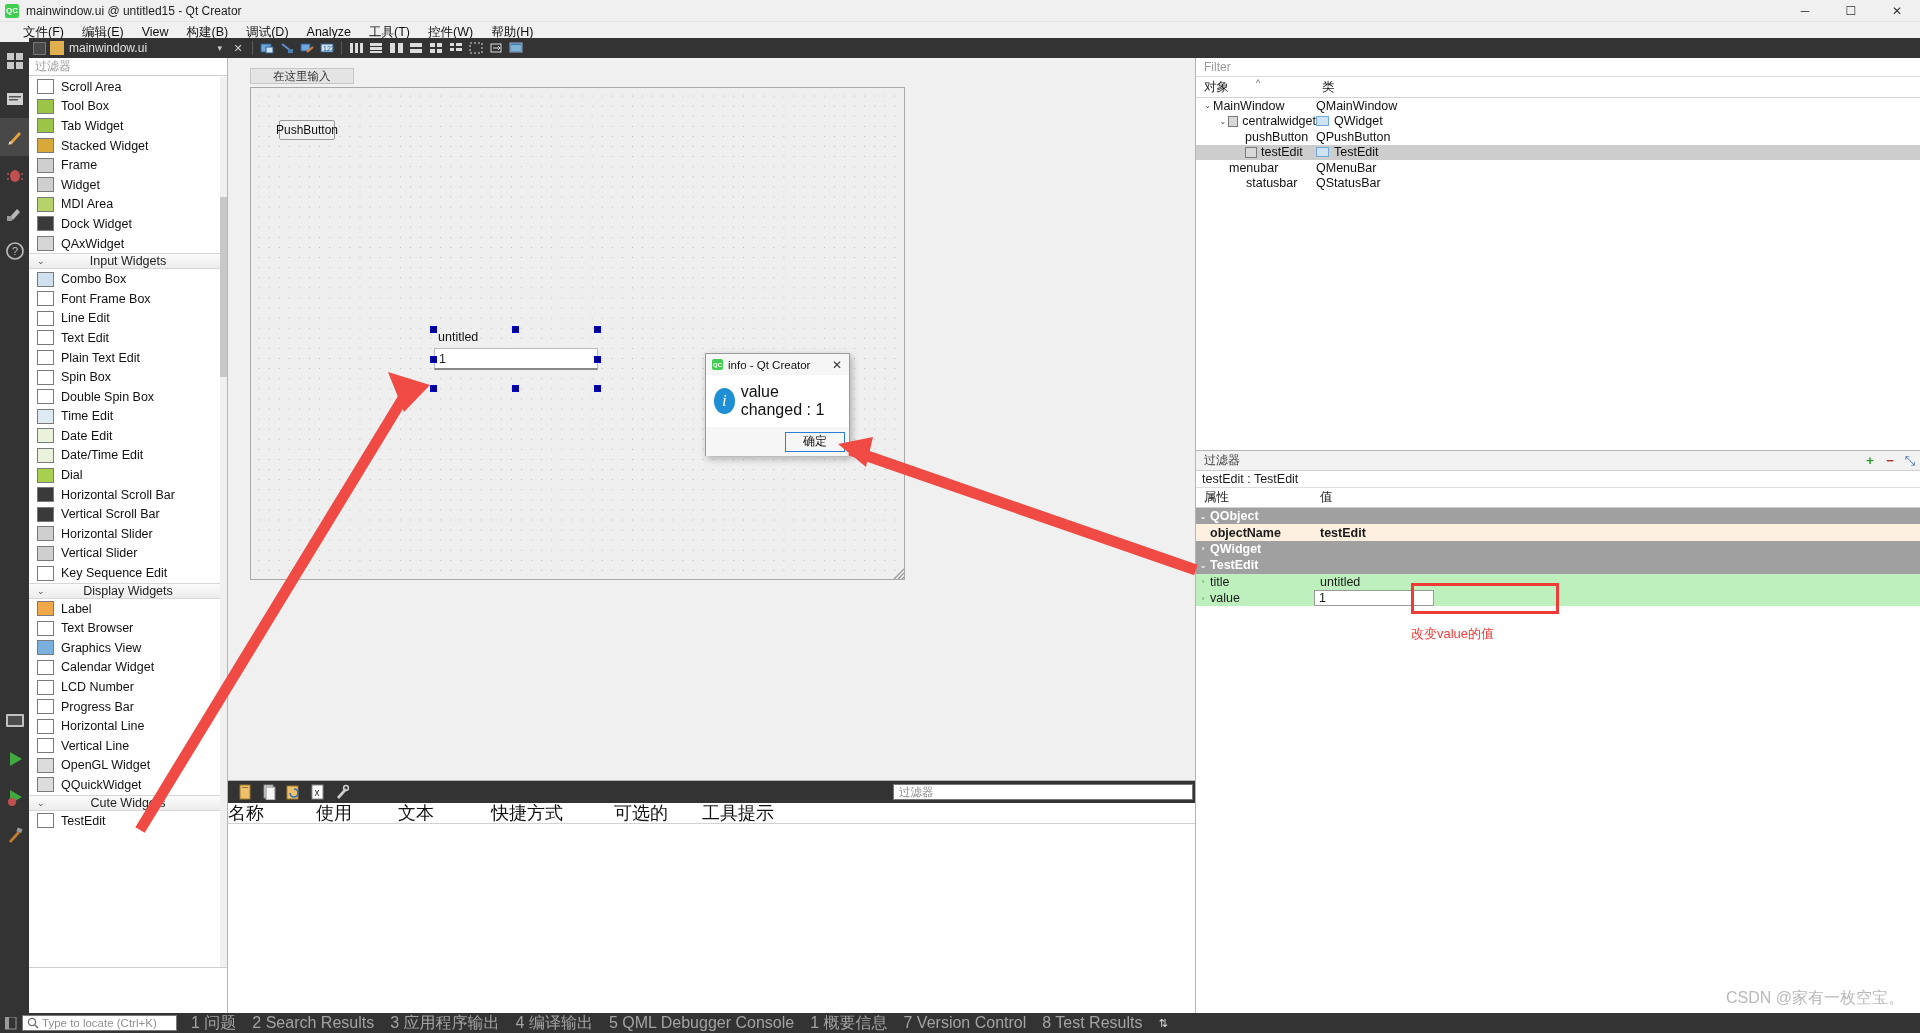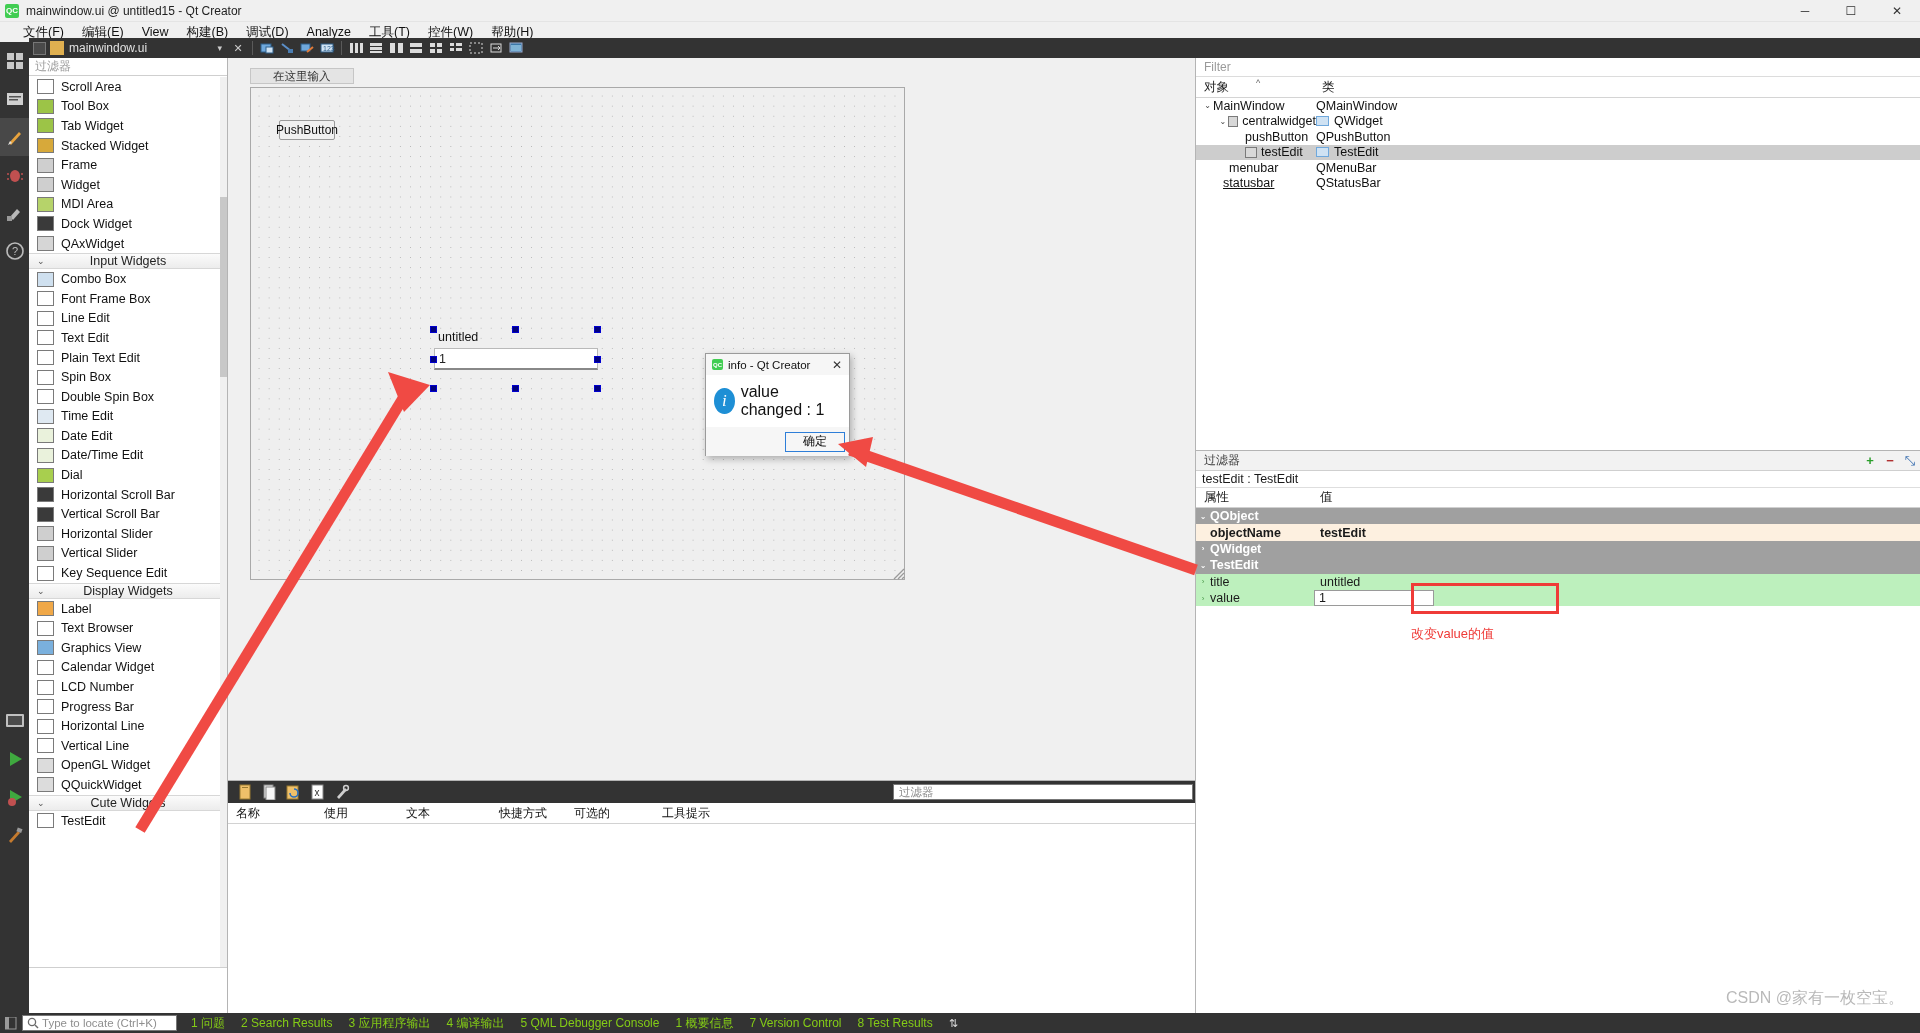--- a/index.html
+++ b/index.html
@@ -66,21 +66,21 @@
   .handle{position:absolute;width:7px;height:7px;background:#00007f;border:1px solid #0000cf;}
   #form-grip{position:absolute;right:-1px;bottom:-1px;width:14px;height:14px;}
 
   
   #actionpane{position:absolute;left:228px;bottom:20px;right:725px;height:233px;background:#fff;border-top:1px solid #b4b4b4;}
   #ae-toolbar{height:22px;background:#333;display:flex;align-items:center;padding-left:8px;}
   #ae-toolbar .aei{width:19px;height:22px;display:flex;align-items:center;justify-content:center;margin-right:5px;}
   #ae-filter{margin-left:auto;width:300px;height:16px;background:#fff;border:1px solid #777;color:#8d8d8d;
              font-size:11.5px;display:flex;align-items:center;padding-left:5px;margin-right:2px;}
   #ae-head{height:21px;display:flex;align-items:center;border-bottom:1px solid #d2d2d2;background:#fff;}
-  #ae-head .col{font-size:12px;color:#111;padding-left:8px;}
+  #ae-head .col{font-size:18px;color:#111;}
   #ae-tabs{position:absolute;left:0;right:0;bottom:0;height:22px;background:#f0f0f0;border-top:1px solid #cdcdcd;display:flex;align-items:flex-end;}
   #ae-tabs .tb{height:21px;padding:0 14px;font-size:12.5px;display:flex;align-items:center;color:#111;}
   #ae-tabs .tb.active{background:#fff;border:1px solid #cdcdcd;border-bottom:1px solid #fff;}
 
   
   #objinsp{position:absolute;right:0;top:58px;width:725px;height:392px;background:#fff;border-left:1px solid #b4b4b4;}
   #oi-filter{height:19px;display:flex;align-items:center;padding-left:8px;color:#9a9a9a;font-size:12px;border-bottom:1px solid #dcdcdc;}
   #oi-head{height:21px;display:flex;align-items:center;border-bottom:1px solid #d4d4d4;position:relative;}
   #oi-head .c1{width:120px;padding-left:8px;font-size:12.5px;}
   #oi-head .c2{padding-left:6px;font-size:12.5px;}
@@ -129,21 +129,21 @@
   #dlg-foot{height:29px;background:#f6f6f6;display:flex;align-items:center;justify-content:flex-end;padding-right:4px;}
   #dlg-ok{width:60px;height:20px;border:1px solid #2e7ed8;background:#f6f6f6;font-size:12px;
           display:flex;align-items:center;justify-content:center;color:#111;}
 
   
   #statusbar{position:absolute;left:0;right:0;bottom:0;height:20px;background:#333;display:flex;align-items:center;}
   #sb-toggle{width:22px;height:20px;display:flex;align-items:center;justify-content:center;}
   #locator{width:155px;height:16px;background:#fff;border:1px solid #777;display:flex;align-items:center;
            padding-left:4px;font-size:11.5px;color:#8f8f8f;}
   #sb-items{display:flex;align-items:center;margin-left:14px;}
-  #sb-items .it{color:#84cc16;font-size:12px;margin-right:16px;}
+  #sb-items .it{color:#a3a3a3;font-size:16px;margin-right:16px;}
   #sb-updown{color:#ddd;font-size:11px;}
 
   
   #overlay{position:absolute;left:0;top:0;width:1920px;height:1033px;pointer-events:none;}
   #watermark{position:absolute;right:16px;bottom:24px;color:#b9b9b9;font-size:16px;}
 </style>
 </head>
 <body>
 
 <div id="titlebar">
@@ -550,21 +550,21 @@
           <circle cx="12" cy="4" r="2.4" fill="none" stroke="#cfcfcf" stroke-width="1.5"></circle>
         </svg>
       </div>
     <div id="ae-filter">过滤器</div>
   </div>
   <div id="ae-head">
     <div class="col" style="width:88px;">名称</div>
     <div class="col" style="width:82px;">使用</div>
     <div class="col" style="width:93px;">文本</div>
     <div class="col" style="width:75px;">快捷方式</div>
-    <div class="col" style="width:88px;">可选的</div>
+    <div class="col" style="width:88px;margin-left:48px;">可选的</div>
     <div class="col" style="width:100px;">工具提示</div>
   </div>
 </div>
 
 <div id="objinsp">
   <div id="oi-filter">Filter</div>
   <div id="oi-head">
     <div class="c1">对象</div>
     <div class="sortmark">^</div>
     <div class="c2">类</div>
@@ -613,21 +613,21 @@
       <div class="oi-row">
         <div class="name" style="padding-left: 22px;">
           <span class="chevy"></span>
           <span>menubar</span>
         </div>
         <div class="cls">
           <span>QMenuBar</span>
         </div>
       </div>
       <div class="oi-row">
-        <div class="name" style="padding-left: 16px; text-decoration: underline;">
+        <div class="name" style="padding-left: 39px;">
           <span class="chevy"></span>
           <span>statusbar</span>
         </div>
         <div class="cls">
           <span>QStatusBar</span>
         </div>
       </div>
     </div>
 </div>
 

